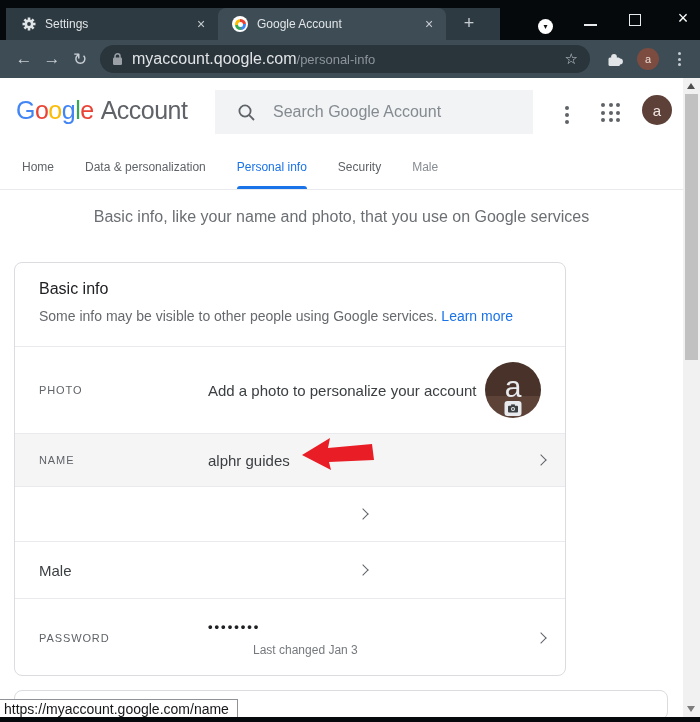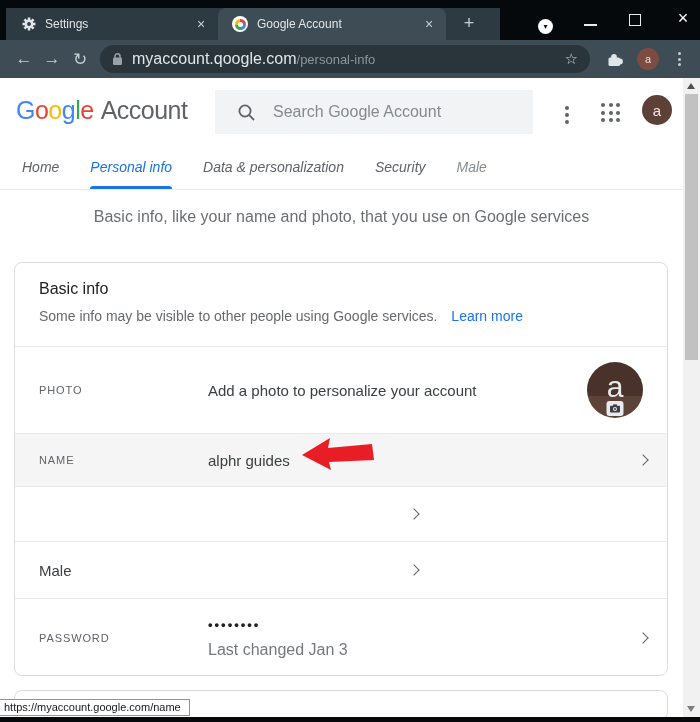--- a/index.html
+++ b/index.html
@@ -67,65 +67,65 @@
   .hdr-kebab i { width:4px; height:4px; border-radius:50%; background:#5f6368; }
   .apps-grid { position:absolute; left:601px; top:25px; display:grid; grid-template-columns:repeat(3,4px);
                grid-gap:3.5px; cursor:pointer; }
   .apps-grid i { width:4px; height:4px; border-radius:50%; background:#5f6368; }
   .hdr-avatar { position:absolute; left:642px; top:17px; width:30px; height:30px; border-radius:50%; background:#5d4037;
                 color:#f1e7e3; font-size:15px; display:flex; align-items:center; justify-content:center; cursor:pointer; }
 
   
   .site-nav { position:absolute; left:0; top:67px; width:683px; height:45px; border-bottom:1px solid #e8eaed;
               display:flex; align-items:stretch; padding-left:22px; }
-  .site-nav .nav-item { position:relative; display:flex; align-items:center; margin-right:31px; font-size:14px;
-                        color:#5f6368; white-space:nowrap; cursor:pointer;font-style:italic; }
+  .site-nav .nav-item { position:relative; display:flex; align-items:center; margin-right:31px; font-size:12px;
+                        color:#5f6368; white-space:nowrap; cursor:pointer; }
   .site-nav .nav-item.active { color:#1a73e8; }
   .site-nav .nav-item.active::after { content:""; position:absolute; left:0; right:0; bottom:0; height:3px;
                         background:#1a73e8; border-radius:3px 3px 0 0; }
   .site-nav .nav-item.faded { color:#868c92; }
 
   .intro-line { position:absolute; left:0; top:130px; width:683px; text-align:center; font-size:16px; color:#6b6f73; }
 
   
-  .card { position:absolute; left:14px; top:184px; width:654px; height:414px; background:#fff;
+  .card { position:absolute; left:14px; top:184px; width:552px; height:414px; background:#fff;
           border:1px solid #dadce0; border-radius:8px; }
   .card-head { padding:17px 24px 0 24px; }
   .card-title { font-size:16px; color:#202124; }
   .card-desc { margin-top:10px; font-size:14px; color:#66696d; }
-  .learn-more { color:#1a73e8; cursor:pointer;margin-left:10px; }
+  .learn-more { color:#1a73e8; cursor:pointer; }
   .rows { position:absolute; left:0; top:83px; width:100%; }
   .info-row { display:grid; grid-template-columns:169px 1fr 48px; align-items:center; padding-left:24px;
               border-top:1px solid #e8eaed; position:relative; cursor:pointer; }
   .row-photo { height:87px; grid-template-columns:169px 1fr 80px; }
   .row-name { height:53px; background:#f5f5f5; }
   .row-birthday { height:55px; }
   .row-gender { height:57px; }
   .row-password { height:79px; }
   .row-label { font-size:11px; letter-spacing:0.9px; color:#5f6368; }
   .row-value { font-size:15px; color:#3c4043; }
   .chev { width:8px; height:8px; border:solid #5f6368; border-width:0 1.6px 1.6px 0; transform:rotate(-45deg);
           justify-self:center; }
   .pw-dots { font-size:13px; font-weight:bold; letter-spacing:2px; color:#202124; }
-  .pw-sub { margin-top:9px; font-size:16px; color:#75797d; }
+  .pw-sub { margin-top:9px; font-size:12px; color:#75797d;margin-left:45px; }
 
   .big-avatar { position:relative; width:56px; height:56px; border-radius:50%; overflow:hidden;
                 background:linear-gradient(#48322a 0 60%, #5d4238 60% 100%); display:flex; align-items:center;
                 justify-content:center; cursor:pointer; }
   .big-avatar .letter { color:#e8eaed; font-size:30px; margin-top:-6px; }
   .cam-badge { position:absolute; left:50%; transform:translateX(-50%); bottom:2px; width:17px; height:15px;
                background:#e8eaed; border-radius:3px; display:flex; align-items:center; justify-content:center; }
 
   .red-arrow { position:absolute; left:301px; top:358px; z-index:4; pointer-events:none; }
 
   .card2 { position:absolute; left:14px; top:612px; width:654px; height:30px; background:#fff;
            border:1px solid #dadce0; border-radius:8px; }
 
   .link-preview { position:absolute; left:0; top:621px; background:#fff; border:1px solid #8f9398;
-                  border-left:none; padding:1px 8px 2px 4px; font-size:11px; color:#17181a; z-index:10;
+                  border-left:none; padding:1px 8px 2px 4px; font-size:14px; color:#17181a; z-index:10;
                   white-space:nowrap; }
 </style>
 </head>
 <body>
 
 <div class="window">
 
   <div class="tabstrip-bg"></div>
 
   <div class="tab tab-inactive">
@@ -218,22 +218,22 @@
         <i></i>
         <i></i>
         <i></i>
         <i></i>
         <i></i>
     </div>
     <div class="hdr-avatar">a</div>
 
     <div class="site-nav">
       <span class="nav-item">Home</span>
+      <span class="nav-item">Data &amp; personalization</span>
       <span class="nav-item active">Personal info</span>
-      <span class="nav-item">Data &amp; personalization</span>
       <span class="nav-item">Security</span>
       <span class="nav-item faded">Male</span>
     </div>
 
     <div class="intro-line">Basic info, like your name and photo, that you use on Google services</div>
 
     <div class="card">
       <div class="card-head">
         <div class="card-title">Basic info</div>
         <div class="card-desc">

